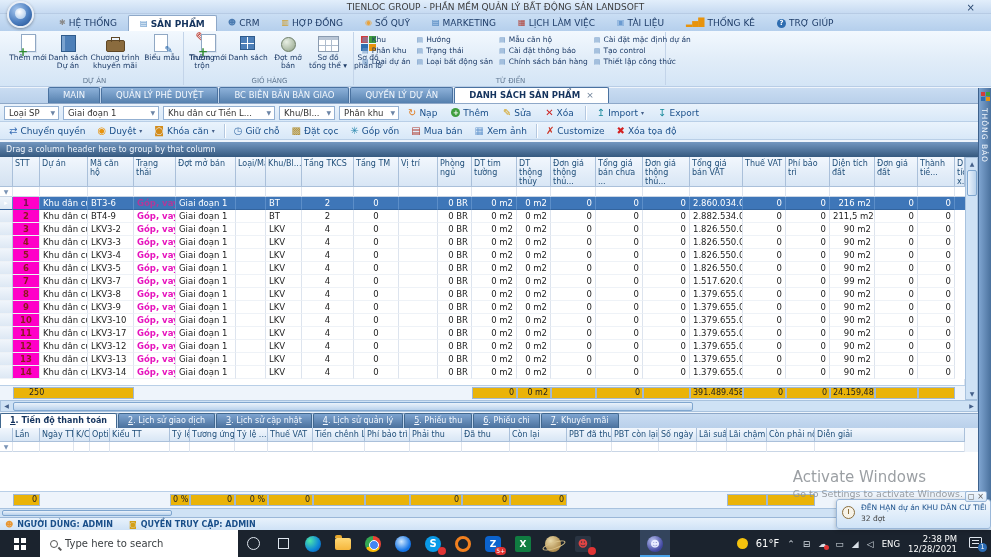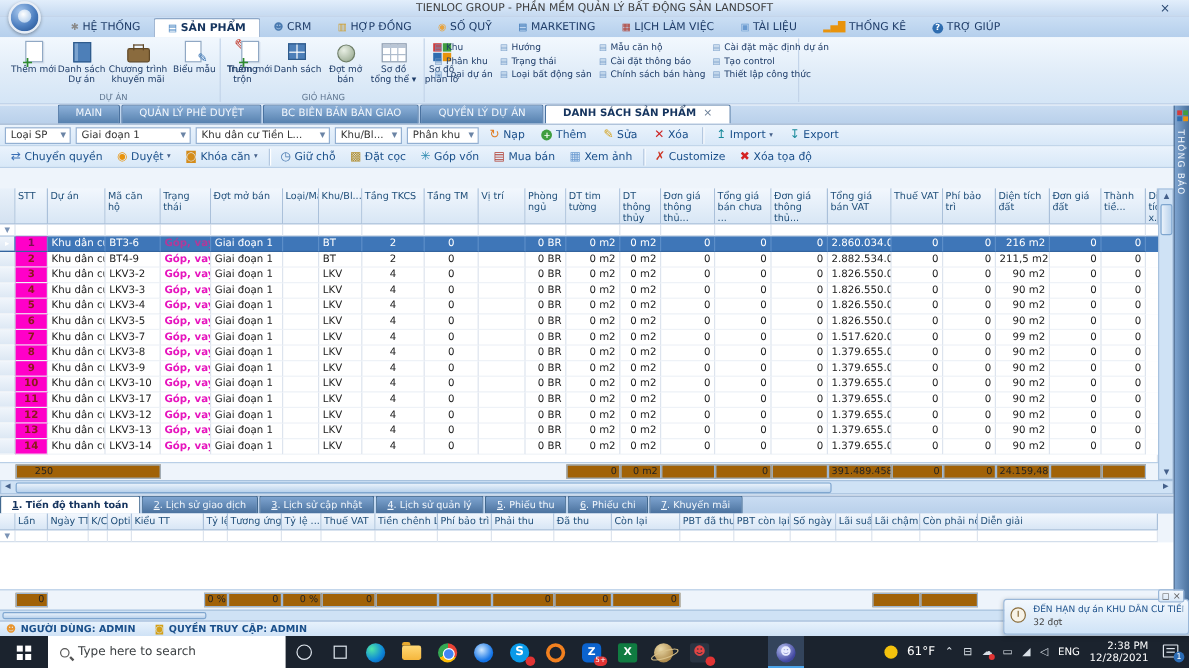--- a/index.html
+++ b/index.html
@@ -108,21 +108,21 @@
     text-align:center;line-height:13px;padding:0;}
   .al{text-align:left}.ar{text-align:right}.ac{text-align:center}
   .c-stt{background:#ff00c8;color:#8b1a1a;font-weight:bold;}
   .c-status{color:#e613bd;font-weight:bold;}
   .grow.sel{background:#3e76b8;}
   .grow.sel .gc{color:#fff;border-right-color:#5c8ec8;border-bottom-color:#33649e;}
   .grow.sel .c-status{color:#b03a9a;}
   .grow.sel .c-stt{background:#ff00c8;color:#7c1050;}
   #gridfill{position:absolute;left:0;top:379px;width:965px;height:6px;background:#fff;border-right:1px solid #dde4ee;}
   #sumrow{position:absolute;left:0;top:385px;width:978px;height:14px;background:#eef4fb;border-top:1px solid #b9cfe7;}
-  .sbox{position:absolute;top:1px;height:12px;background:#a16207;border:1px solid #9fb8d4;font-size:8px;line-height:10px;
+  .sbox{position:absolute;top:1px;height:12px;background:#eab308;border:1px solid #9fb8d4;font-size:8px;line-height:10px;
     padding:0 2px;overflow:hidden;white-space:nowrap;}
   
   #hscroll{position:absolute;left:0;top:400px;width:978px;height:12px;background:#cfe2f5;border:1px solid #a8c2de;}
   #hthumb{position:absolute;left:12px;top:1px;width:680px;height:9px;background:linear-gradient(#eaf2fb,#b9d2ec);
     border:1px solid #7fa6cf;border-radius:2px;}
   .harr{position:absolute;top:0;width:11px;height:10px;font-size:6px;line-height:10px;text-align:center;color:#44608a;}
   #vscroll{position:absolute;left:965px;top:157px;width:13px;height:243px;background:#cfe2f5;border:1px solid #a8c2de;}
   #vthumb{position:absolute;left:1px;top:12px;width:10px;height:26px;background:linear-gradient(90deg,#eaf2fb,#b9d2ec);
     border:1px solid #7fa6cf;border-radius:2px;}
   .varr{position:absolute;left:0;width:12px;height:11px;font-size:6px;line-height:11px;text-align:center;color:#44608a;}
@@ -373,20 +373,21 @@
             <div class="dic-item">
               <span class="bk">▤</span>
               <span>Tạo control</span>
             </div>
             <div class="dic-item">
               <span class="bk">▤</span>
               <span>Thiết lập công thức</span>
             </div>
           </div>
         </div>
+        <div class="cap">TỪ ĐIỂN</div>
       </div>
     </div>
 
   <div id="doctabs">
     <div style="width:48px;flex:none"></div>
   <div class="dtab"><span>MAIN</span></div>
       <div class="dtab"><span>QUẢN LÝ PHÊ DUYỆT</span></div>
       <div class="dtab"><span>BC BIÊN BẢN BÀN GIAO</span></div>
       <div class="dtab"><span>QUYỀN LÝ DỰ ÁN</span></div>
       <div class="dtab active">
@@ -484,20 +485,23 @@
       <span class="tbtn">
         <span class="tbi" style="color: rgb(204, 51, 34);">✗</span>
         <span>Customize</span>
       </span>
       <span class="tbtn">
         <span class="tbi" style="color: rgb(212, 34, 34);">✖</span>
         <span>Xóa tọa độ</span>
       </span>
     </div>
 
+  <div id="groupbar">
+    <span>Drag a column header here to group by that column</span>
+  </div>
 
   <div id="grid">
       <div class="ghead">
         <div class="ghc ind" style="width: 13px;"></div>
         <div class="ghc" style="width: 27px;">STT</div>
         <div class="ghc" style="width: 48px;">Dự án</div>
         <div class="ghc" style="width: 46px;">Mã căn hộ</div>
         <div class="ghc" style="width: 42px;">Trạng thái</div>
         <div class="ghc" style="width: 60px;">Đợt mở bán</div>
         <div class="ghc" style="width: 30px;">Loại/Mẫu</div>
@@ -999,20 +1003,24 @@
     </div>
   <div id="bscroll">
     <div id="bthumb"></div>
   </div>
 
   <div id="sidepanel">
     <span class="pic"></span>
     <span class="vtext">THÔNG BÁO</span>
   </div>
 
+  <div id="watermark">
+    <div class="l1">Activate Windows</div>
+    <div class="l2">Go to Settings to activate Windows.</div>
+  </div>
 
   <div id="toast">
     <span class="clockicon"></span>
     <div class="ttitle">ĐẾN HẠN dự án KHU DÂN CƯ TIỀN L...</div>
     <div class="tsub">32 đợt</div>
     <span class="tbtns">◻ ×</span>
   </div>
 
   <div id="statusbar">
     <span class="st-user">☻</span>

